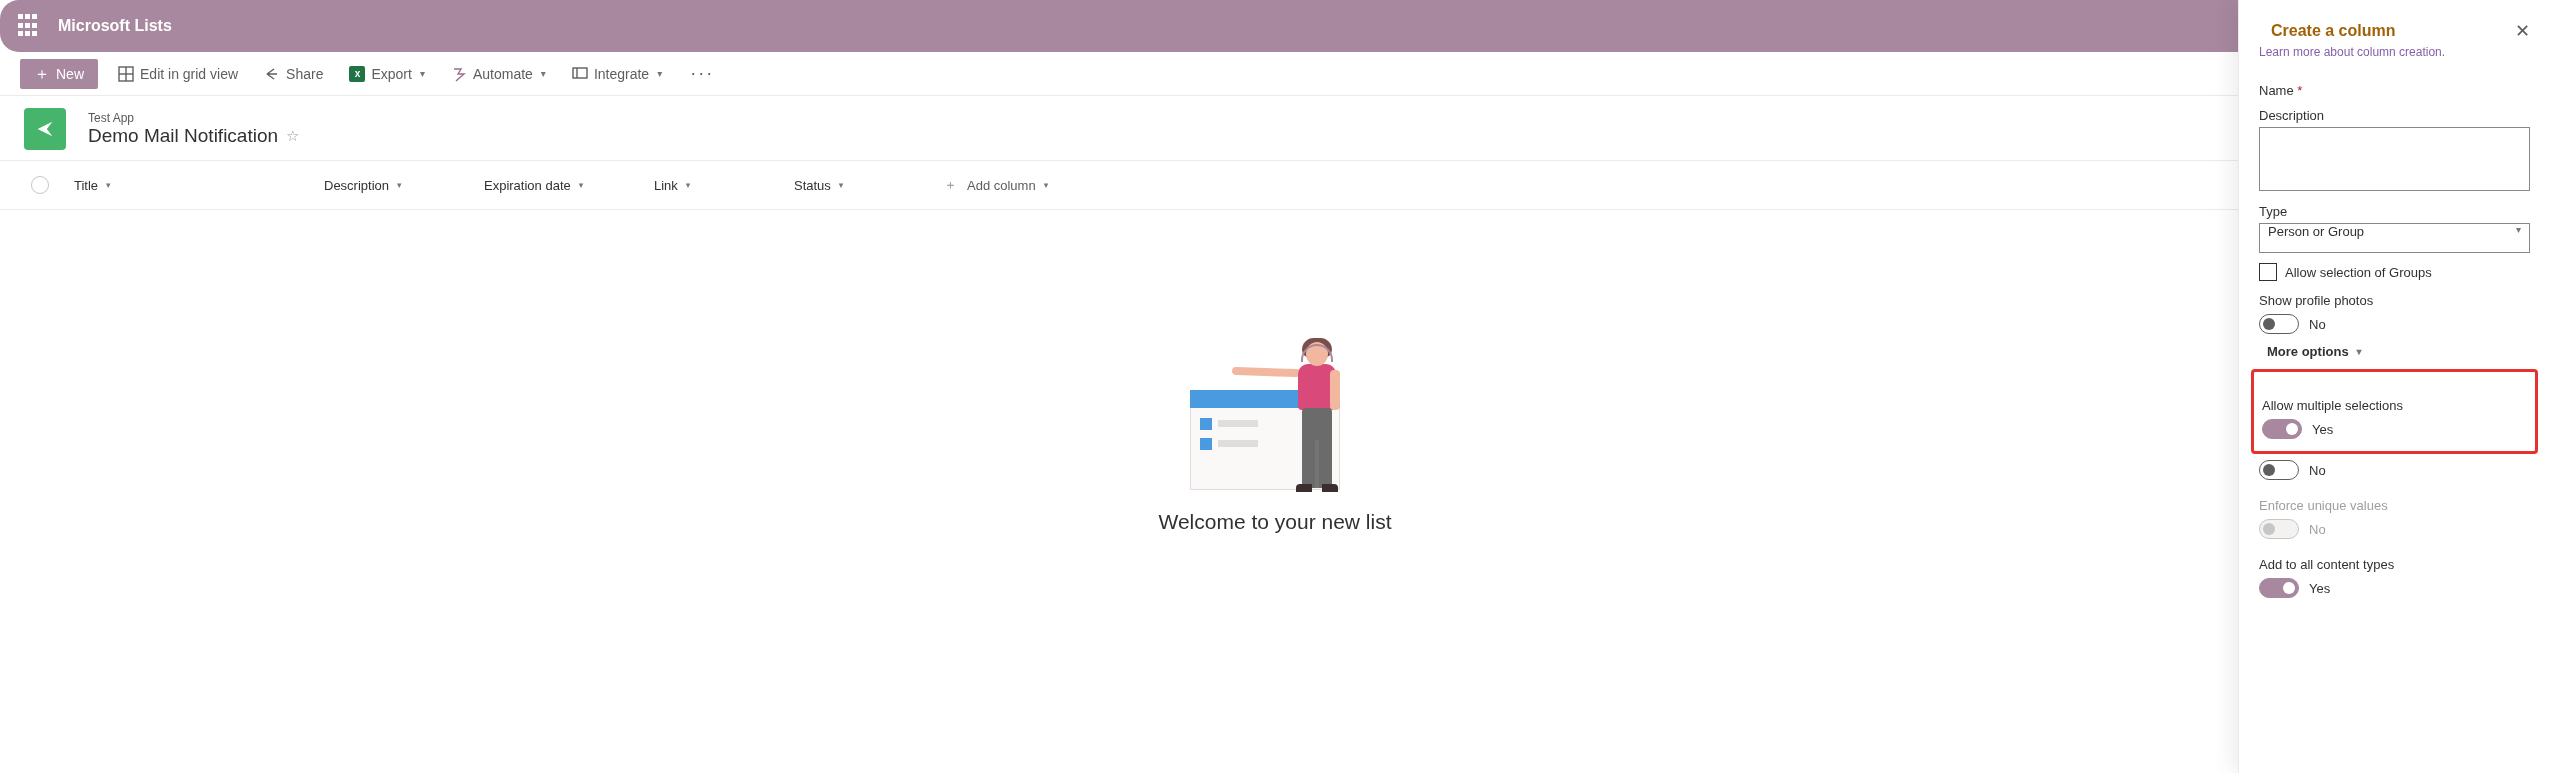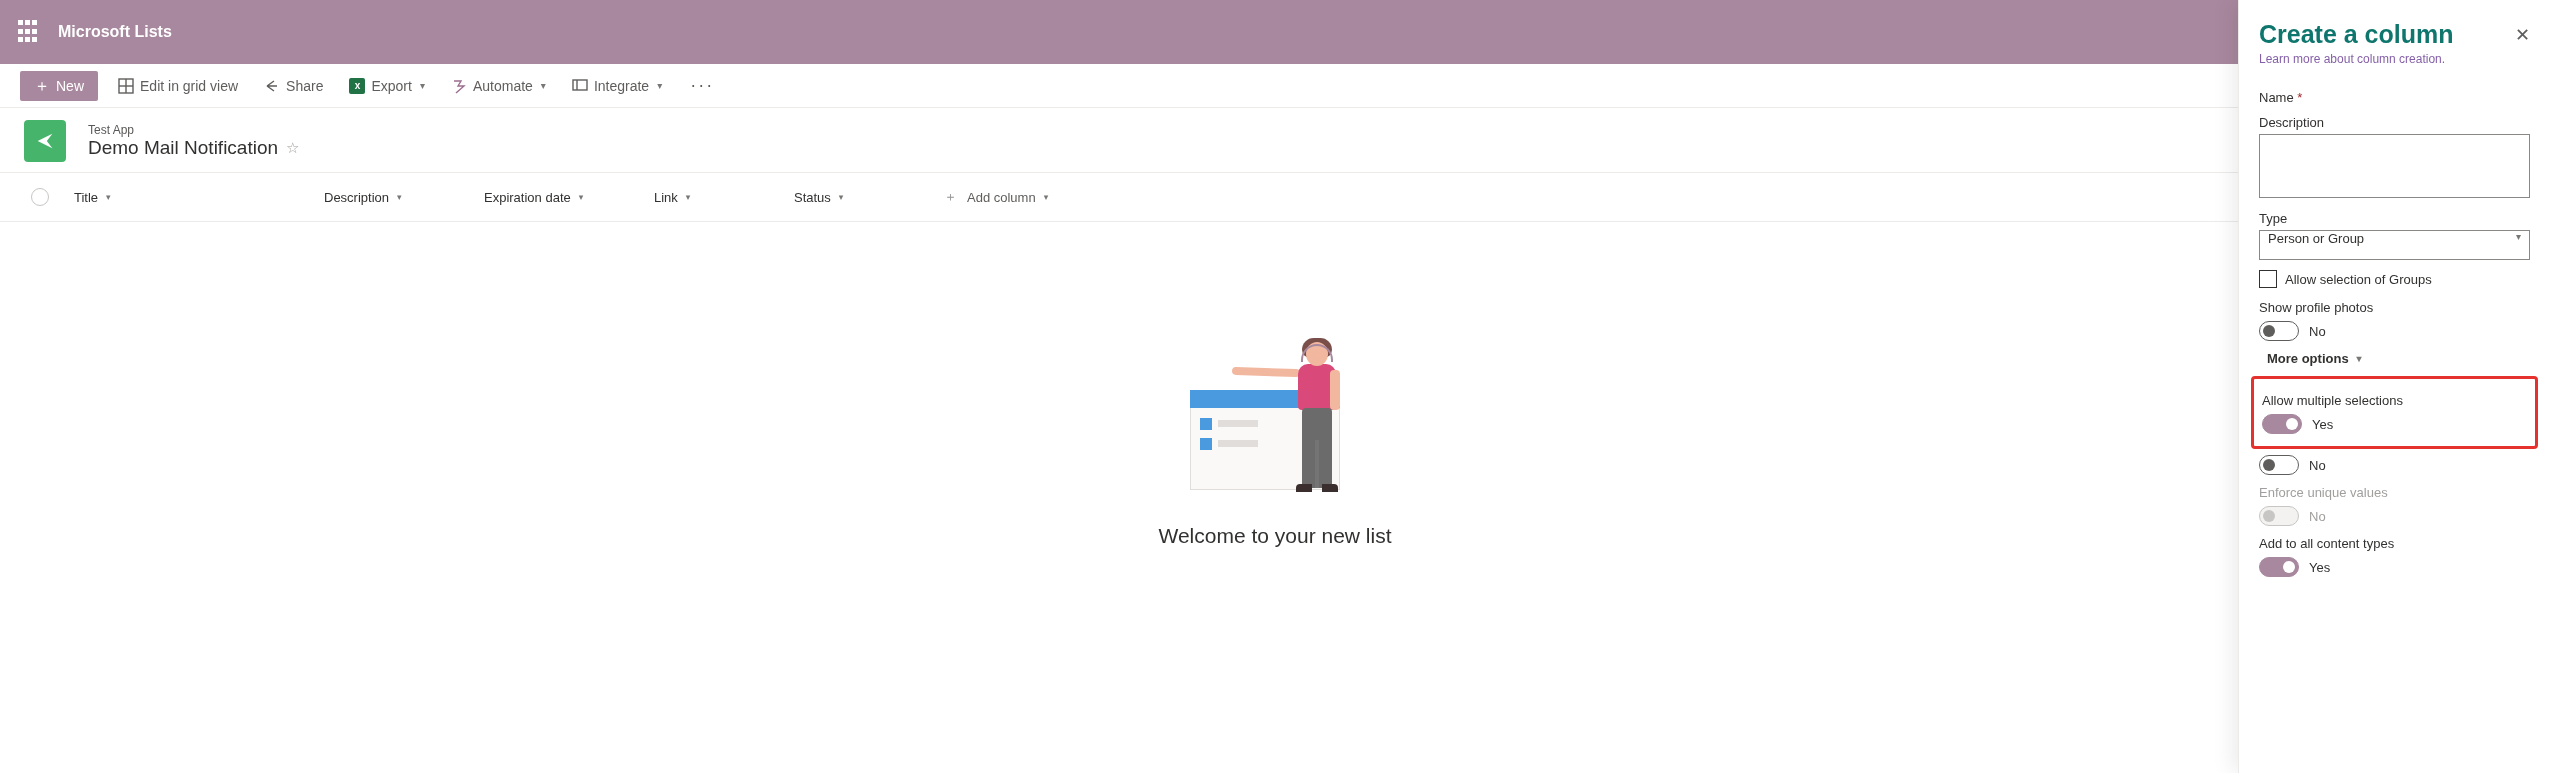--- a/index.html
+++ b/index.html
@@ -1,19 +1,19 @@
 <!DOCTYPE html>
 <html><head>
 <meta charset="utf-8">
 <style>
   * { box-sizing: border-box; margin: 0; padding: 0; }
   html, body { width: 2550px; height: 773px; font-family: "Segoe UI", Arial, sans-serif; font-size: 13px; color: #323130; background: #fff; overflow: hidden; }
 
   
-  .topbar { height: 64px; background: #a8889e; display: flex; align-items: center; color: #fff; padding: 0 8px; }
+  .topbar { height: 52px; background: #a8889e; display: flex; align-items: center; color: #fff; padding: 0 8px; border-radius: 19px; }
   .waffle { width: 24px; height: 24px; display: flex; flex-wrap: wrap; gap: 2px; margin: 0 10px; cursor: pointer; }
   .waffle span { width: 5px; height: 5px; background: #fff; }
   .app-title { font-weight: 600; font-size: 16px; margin-left: 6px; }
   .search-wrap { margin: 0 auto; }
   .search-box { width: 470px; height: 32px; background: #c4adbe; border: none; border-radius: 3px; display: flex; align-items: center; padding: 0 10px; }
   .search-box svg { flex: 0 0 16px; height: 16px; fill: none; stroke: #fff; stroke-width: 1.5; }
   .search-box input { flex: 1; border: none; background: transparent; color: #fff; font-size: 14px; padding-left: 6px; outline: none; }
   .search-box input::placeholder { color: #f0e6ed; }
 
   
@@ -63,27 +63,27 @@
   .hair { position: absolute; left: 14px; top: -2px; width: 30px; height: 20px; background: #7a4f4a; border-radius: 14px 14px 10px 10px; }
   .headset { position: absolute; left: 13px; top: 4px; width: 32px; height: 18px; border: 2px solid #a8889e; border-bottom: none; border-radius: 20px 20px 0 0; }
   .torso { position: absolute; left: 10px; top: 24px; width: 38px; height: 46px; background: #d94a7a; border-radius: 10px 10px 4px 4px; }
   .arm-l { position: absolute; left: -56px; top: 28px; width: 68px; height: 8px; background: #f2b79f; border-radius: 4px; transform: rotate(2deg); }
   .arm-r { position: absolute; left: 42px; top: 30px; width: 10px; height: 40px; background: #f2b79f; border-radius: 4px; }
   .legs { position: absolute; left: 14px; top: 68px; width: 30px; height: 80px; background: #6b6b6b; border-radius: 4px 4px 0 0; }
   .leg-split { position: absolute; left: 27px; top: 100px; width: 4px; height: 48px; background: #fff1; }
   .foot-l { position: absolute; left: 8px; top: 144px; width: 16px; height: 8px; background: #3a2e2e; border-radius: 4px 0 0 0; }
   .foot-r { position: absolute; left: 34px; top: 144px; width: 16px; height: 8px; background: #3a2e2e; border-radius: 0 4px 0 0; }
 
-  .empty h2 { font-weight: 400; font-size: 21px; margin-top: 14px; color: #323130; }
+  .empty h2 { font-weight: 400; font-size: 21px; color: #323130; }
   .empty p { font-size: 13px; color: #747270; margin-top: 4px; }
 
   
   .panel { position: absolute; top: 0; right: 0; width: 312px; height: 773px; background: #fff; border-left: 1px solid #edebe9; box-shadow: -6px 0 20px rgba(0,0,0,.08); padding: 20px 20px; overflow-y: auto; }
   .panel-head { display: flex; align-items: center; justify-content: space-between; margin-bottom: 2px; }
-  .panel-title { font-size: 25px; font-weight: 600; color: #0f766e; }
+  .panel-title { font-size: 16px; font-weight: 600; color: #a16207; margin-left: 12px; }
   .close { font-size: 18px; color: #605e5c; cursor: pointer; background:none;border:none; }
   .learn { font-size: 12px; color: #8560a8; cursor: pointer; display: inline-block; margin-bottom: 14px; }
   .field-label { font-size: 13px; color: #323130; margin-top: 10px; margin-bottom: 4px; display: block; }
   .req-star { color: #a4262c; }
   .text-input { width: 100%; height: 30px; border: 1px solid #8a8886; padding: 0 8px; font-size: 13px; }
   .textarea { width: 100%; height: 64px; border: 1px solid #8a8886; resize: none; padding: 6px 8px; font-size: 13px; }
   .select { width: 100%; height: 30px; border: 1px solid #8a8886; display: flex; justify-content: space-between; padding: 0 8px; font-size: 13px; cursor: pointer; }
   .checkbox-row { display: flex; align-items: center; gap: 8px; margin-top: 10px; font-size: 13px; }
   .checkbox { width: 18px; height: 18px; border: 1px solid #323130; cursor: pointer; }
   .toggle-row { display: flex; align-items: center; gap: 10px; margin-top: 6px; margin-bottom: 10px; }
@@ -91,21 +91,21 @@
   .toggle.off { background: #fff; border: 1px solid #605e5c; }
   .toggle.off .knob { position: absolute; left: 3px; top: 3px; width: 12px; height: 12px; background: #605e5c; border-radius: 50%; }
   .toggle.on { background: #a8889e; border: 1px solid #a8889e; }
   .toggle.on .knob { position: absolute; right: 3px; top: 3px; width: 12px; height: 12px; background: #fff; border-radius: 50%; }
   .toggle.disabled { background: #f3f2f1; border: 1px solid #c8c6c4; cursor: default; }
   .toggle.disabled .knob { position: absolute; left: 3px; top: 3px; width: 12px; height: 12px; background: #c8c6c4; border-radius: 50%; }
   .toggle-label { font-size: 13px; }
   .toggle-label.disabled { color: #a19f9d; }
   .more-opts { font-size: 13px; color: #323130; cursor: pointer; display: flex; align-items: center; gap: 6px; margin: 6px 0 10px; padding-left: 8px; font-weight: bold; }
   .more-opts .chev { font-size: 10px; }
-  .sub-section-title { font-size: 13px; color: #323130; margin-top: 6px; }
+  .sub-section-title { font-size: 13px; color: #323130; margin-top: 18px; }
   .sub-section-title.disabled { color: #a19f9d; }
   .highlight-box { border: 3px solid #e5322e; border-radius: 4px; padding: 8px 8px 2px; margin-top: 6px; margin-left: -8px; margin-right: -8px; }
 
   .excel-icon { width:16px;height:16px;background:#217346;color:#fff;font-size:10px;font-weight:700;display:flex;align-items:center;justify-content:center;border-radius:2px; }
 
   
   .ico { width:16px;height:16px;fill:none;stroke:#605e5c;stroke-width:1.4; }
   .ico-purple { stroke:#9b6e90; }
 </style>
 </head>

